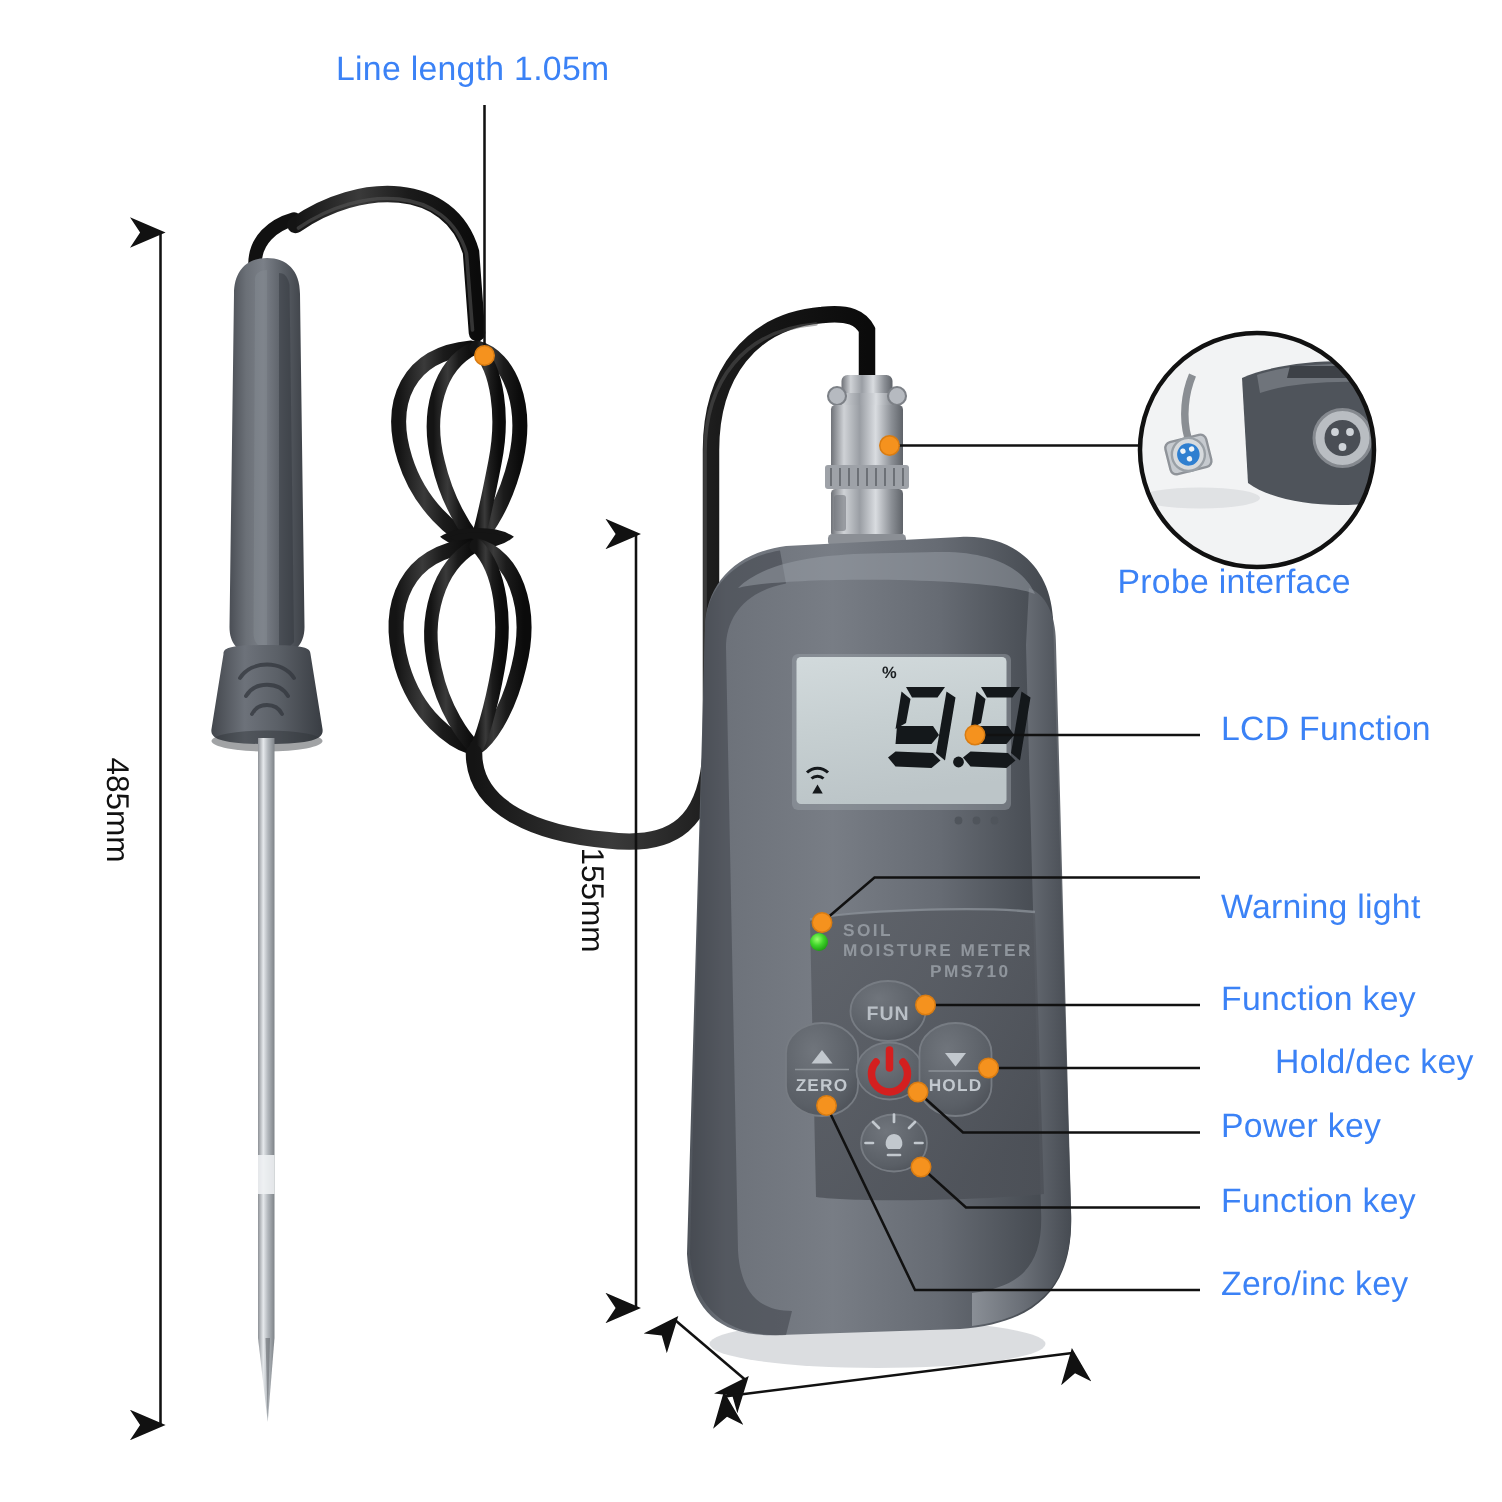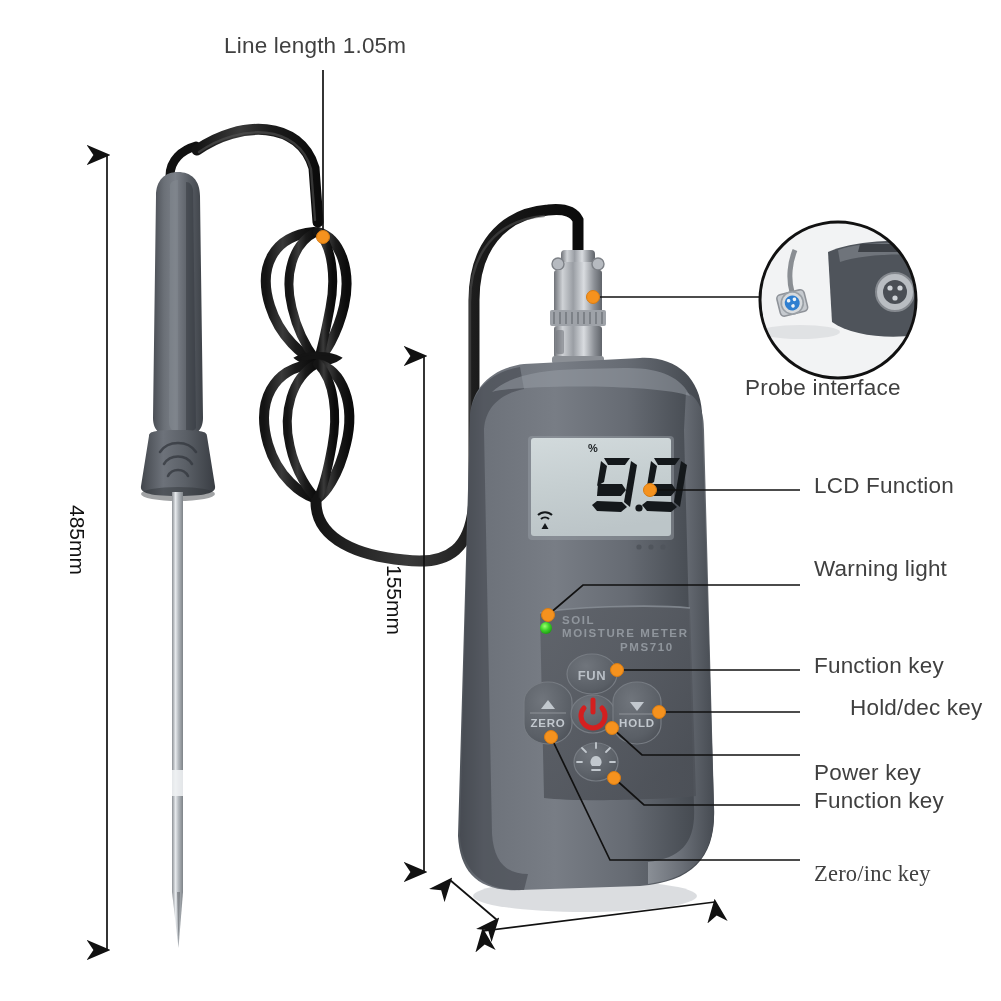--- a/index.html
+++ b/index.html
@@ -4,21 +4,21 @@
 <style>
   html,body{margin:0;padding:0;background:#ffffff;}
   body{
     width:1001px;height:1001px;position:relative;overflow:hidden;
     font-family:"Liberation Sans","DejaVu Sans",sans-serif;
     background:#ffffff;
   }
   #stage{position:absolute;inset:0;width:1001px;height:1001px;}
   svg.layer{position:absolute;left:0;top:0;width:1001px;height:1001px;overflow:visible;}
   .lbl{
-    position:absolute;color:#404040;font-size:22.5px;letter-spacing:.2px;
+    position:absolute;color:#3b82f6;font-size:22.5px;letter-spacing:.2px;
     white-space:nowrap;font-family:"Liberation Sans","DejaVu Sans",sans-serif;
   }
   .dim{
     position:absolute;color:#111111;font-size:21px;white-space:nowrap;
     font-family:"Liberation Sans","DejaVu Sans",sans-serif;
   }
   .rot{transform:rotate(90deg);transform-origin:left top;}
 </style>
 </head>
 <body>
@@ -346,29 +346,29 @@
       <circle cx="551" cy="737" r="6.5"></circle>
     </g>
   </svg>
 
   <div class="lbl" style="left:224px; top:33px;">Line length 1.05m</div>
 
   <div class="lbl" style="left:745px; top:375px;">Probe interface</div>
 
   <div class="lbl" style="left:814px; top:473px;">LCD Function</div>
 
-  <div class="lbl" style="left:814px; top:556px;">Warning light</div>
+  <div class="lbl" style="left:814px; top:592px;">Warning light</div>
 
   <div class="lbl" style="left:814px; top:653px;">Function key</div>
 
   <div class="lbl" style="left:814px; top:695px;margin-left:36px;">Hold/dec key</div>
 
-  <div class="lbl" style="left:814px; top:738px;margin-top:22px;">Power key</div>
+  <div class="lbl" style="left:814px; top:738px;">Power key</div>
 
   <div class="lbl" style="left:814px; top:788px;">Function key</div>
 
-  <div class="lbl" style="left:814px; top:861px;font-family:Liberation Serif, serif;">Zero/inc key</div>
+  <div class="lbl" style="left:814px; top:843px;">Zero/inc key</div>
 
   <div class="dim rot" style="left:89px; top:505px;">485mm</div>
 
   <div class="dim rot" style="left:406px; top:565px;">155mm</div>
 
 </div>
 
 </body></html>

